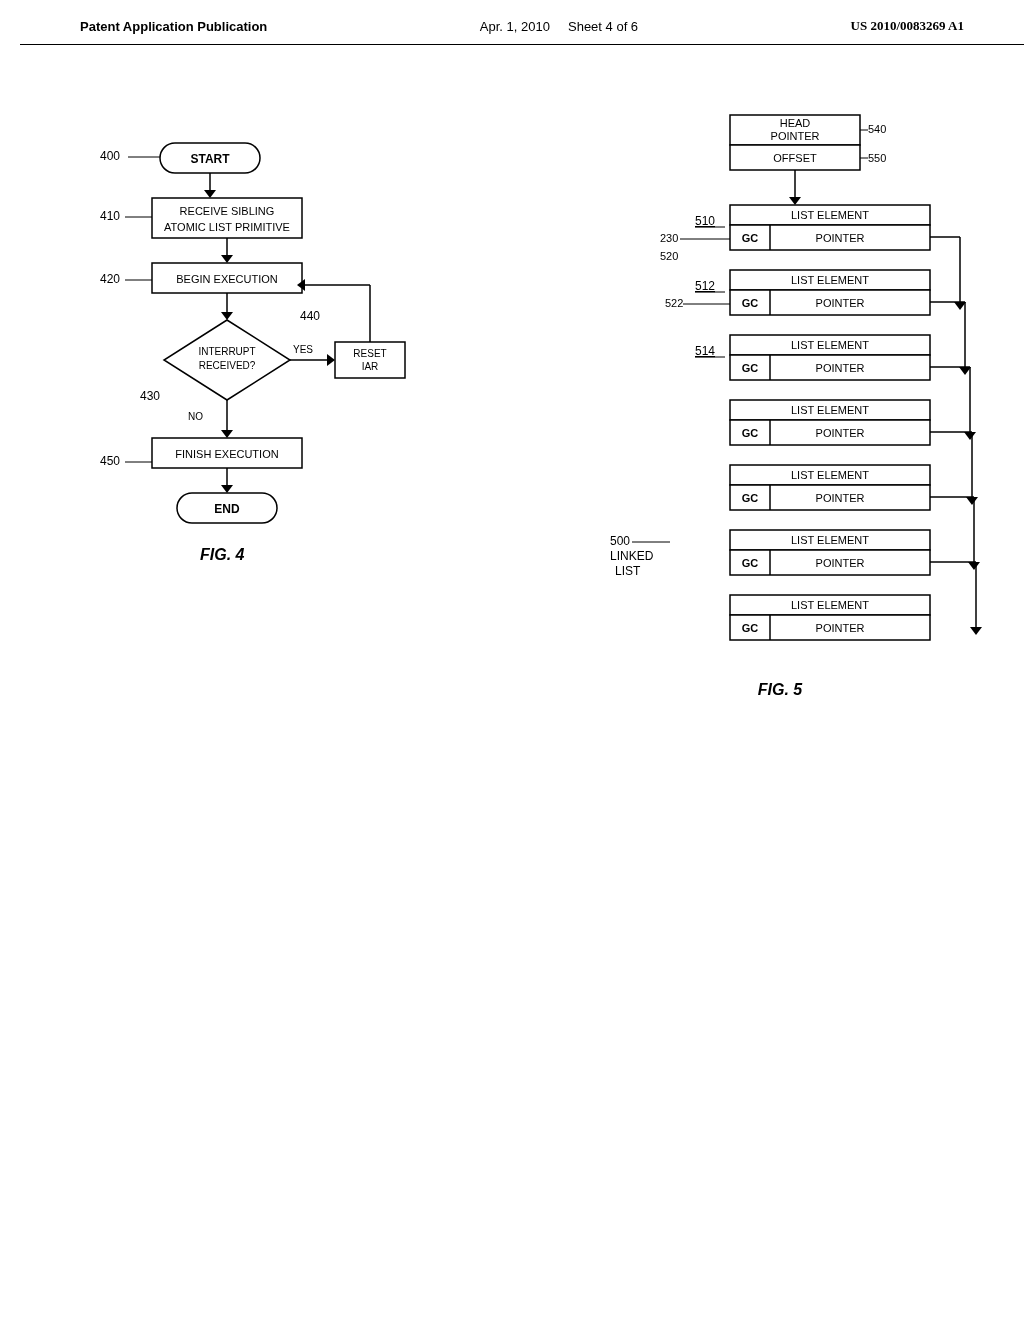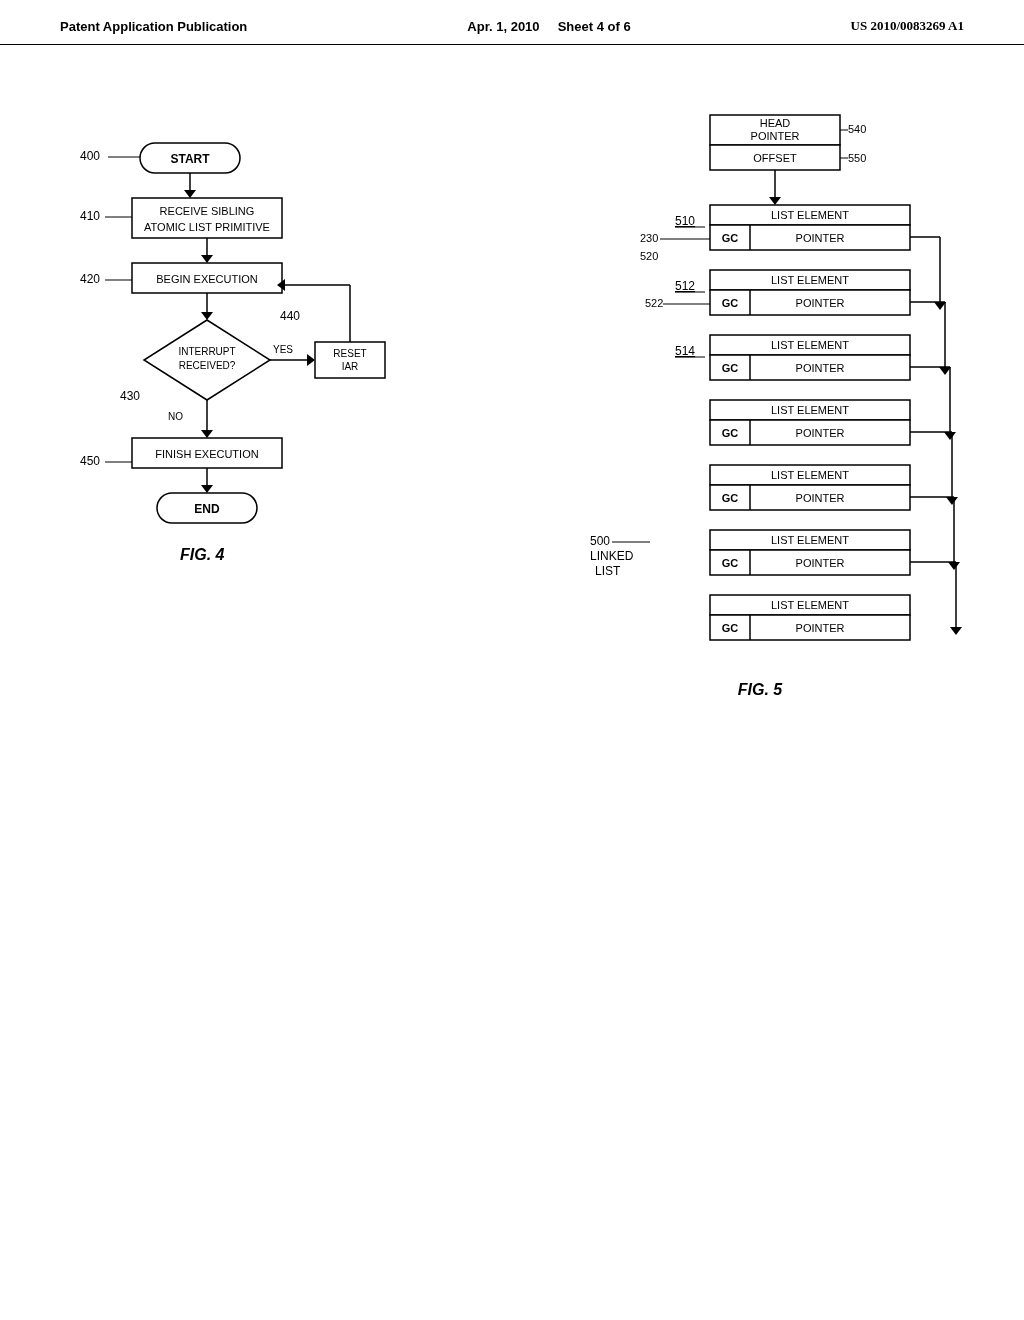--- a/index.html
+++ b/index.html
@@ -10,37 +10,37 @@
       font-family: Arial, Helvetica, sans-serif;
       font-size: 12px;
       overflow: hidden;
     }
 
     .page {
       width: 1024px;
       height: 1320px;
       position: relative;
       background: #fff;
+      padding-left: 20px;
     }
 
     
     .header {
       display: flex;
       justify-content: space-between;
       align-items: center;
       padding: 18px 60px 10px 60px;
       border-bottom: 1px solid #000;
     }
     .header-left {
       font-size: 13px;
       font-weight: bold;
     }
     .header-center {
       font-size: 13px;
-      font-weight: bold;
     }
     .header-right {
       font-size: 13px;
       font-weight: bold;
       font-family: Liberation Serif, serif;
     }
   </style>
 </head>
 <body>
 

